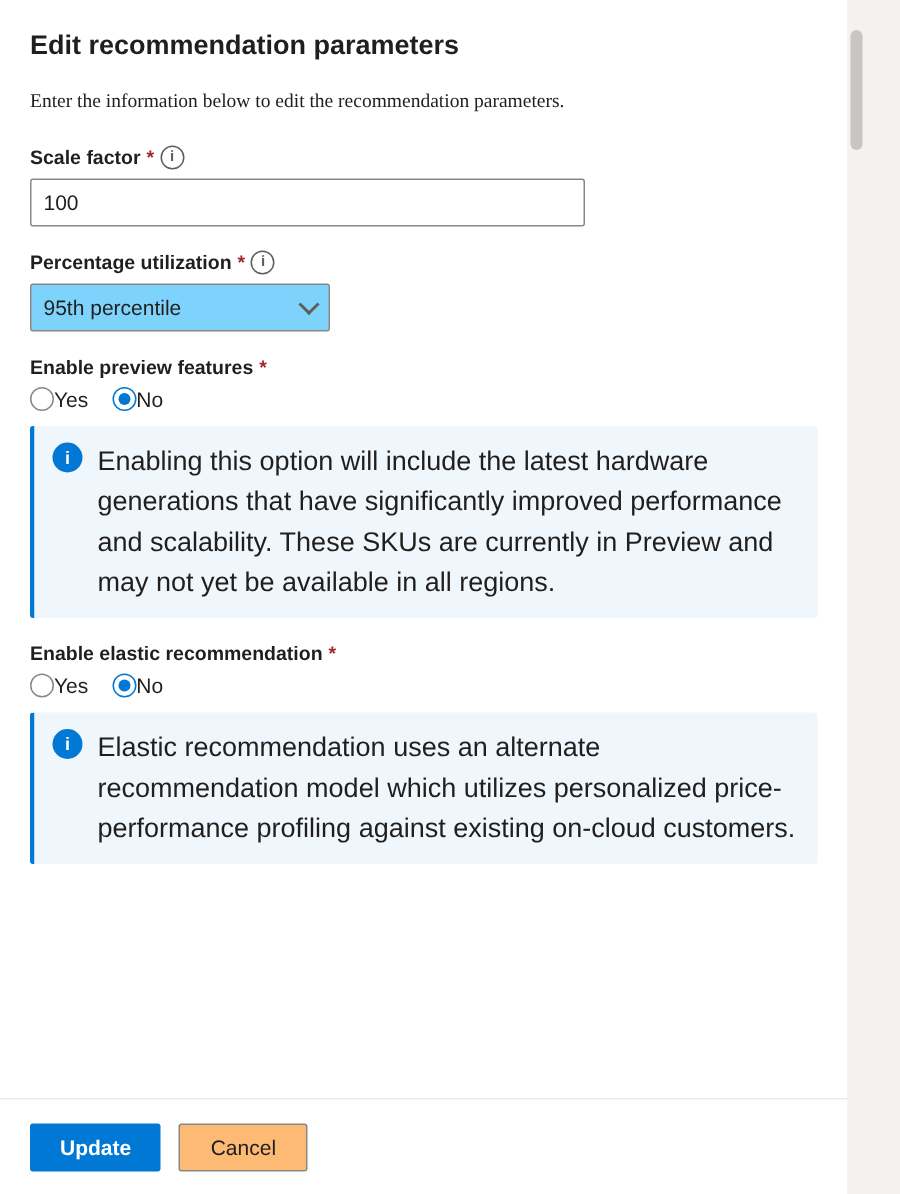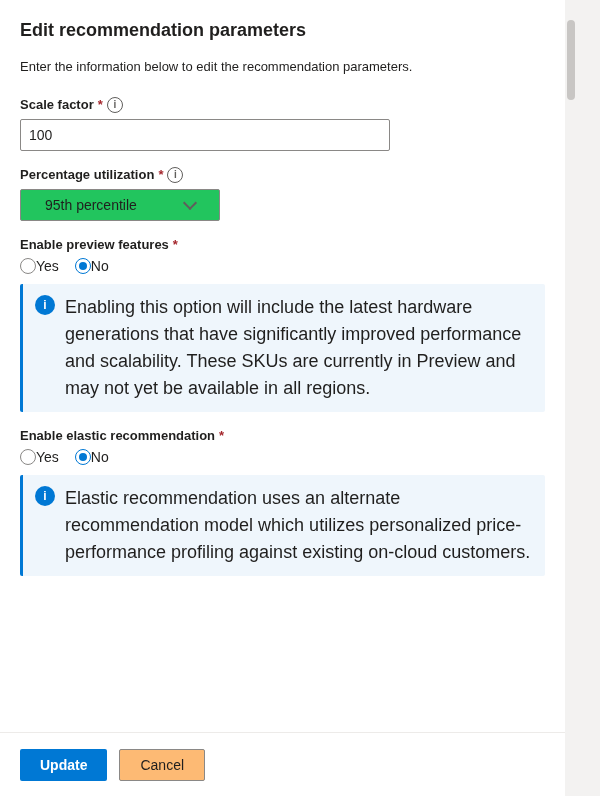--- a/index.html
+++ b/index.html
@@ -48,20 +48,21 @@
       font-weight: 600;
       color: #201f1e;
       margin-bottom: 16px;
     }
 
     .description {
       color: #0078d4;
       font-size: 13px;
       margin-bottom: 20px;
       line-height: 1.5;
+      font-family: Liberation Serif, serif;
     }
 
     .description span {
       color: #201f1e;
     }
 
     .field-group {
       margin-bottom: 16px;
     }
 
@@ -107,22 +108,22 @@
     }
 
     .select-wrapper {
       width: 200px;
       height: 32px;
       border: 1px solid #8a8886;
       border-radius: 2px;
       display: flex;
       align-items: center;
       justify-content: space-between;
-      padding: 0 24px;
-      background: #22c55e;
+      padding: 0 8px;
+      background: #7dd3fc;
       cursor: pointer;
       position: relative;
     }
 
     .select-value {
       font-size: 14px;
       color: #201f1e;
     }
 
     .chevron-down {

